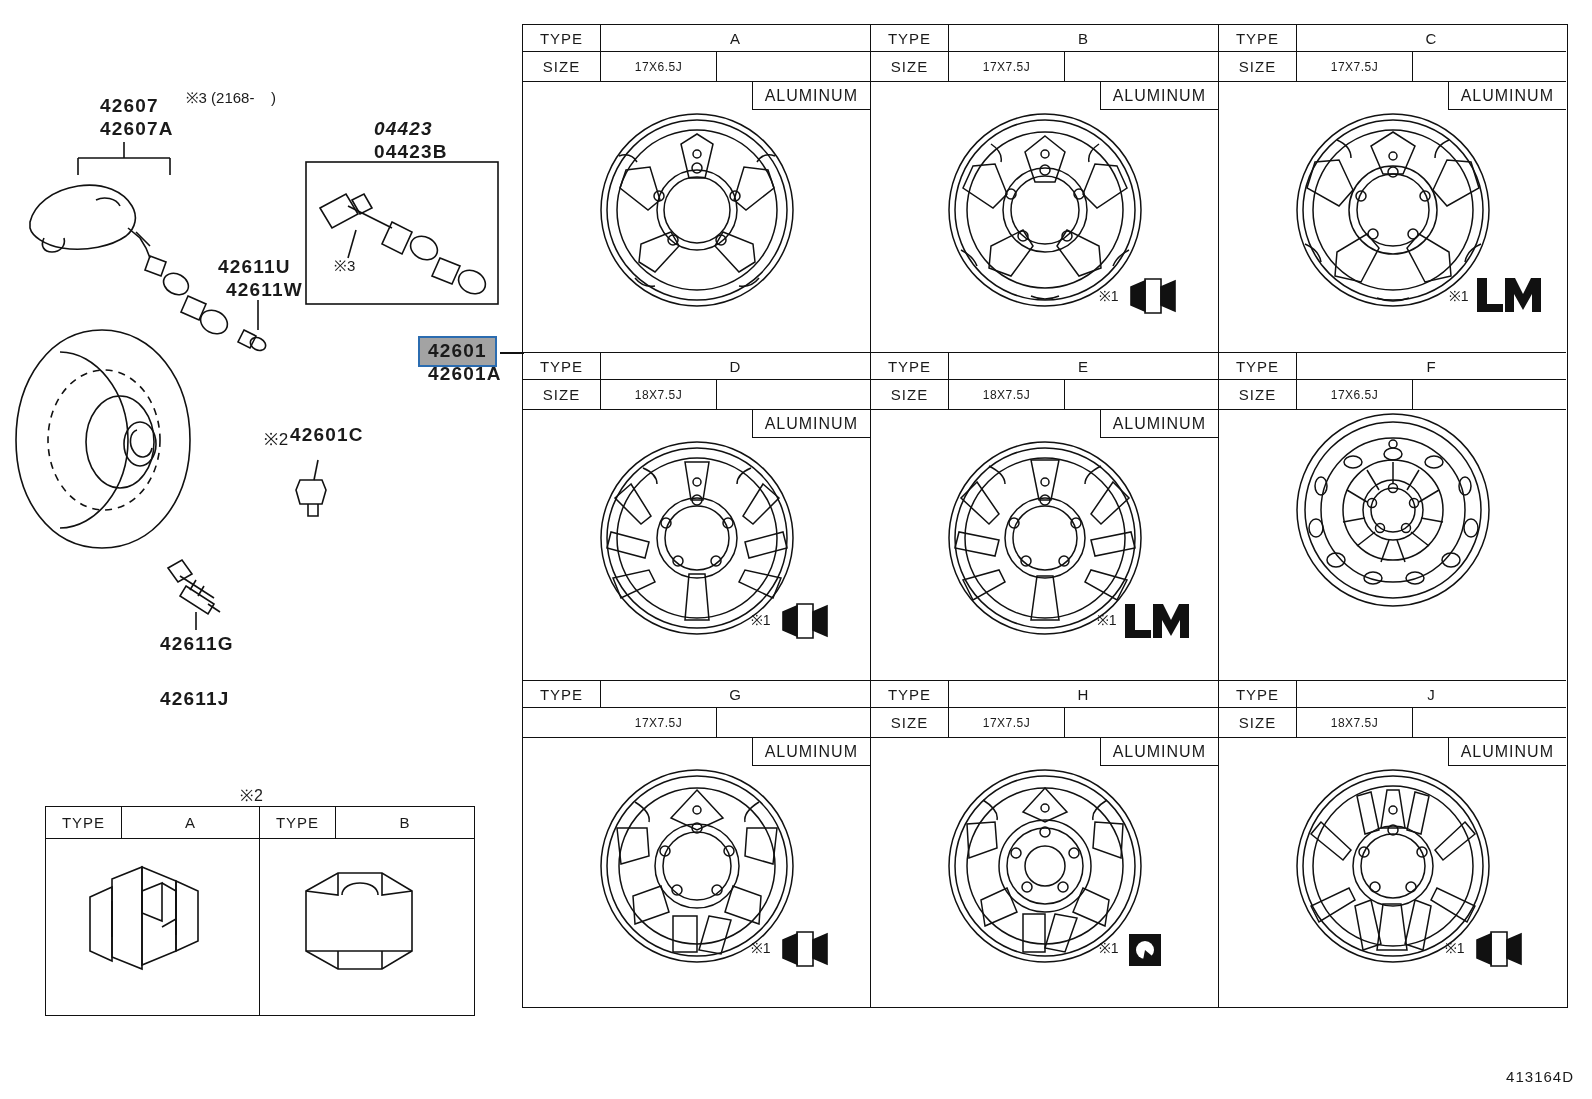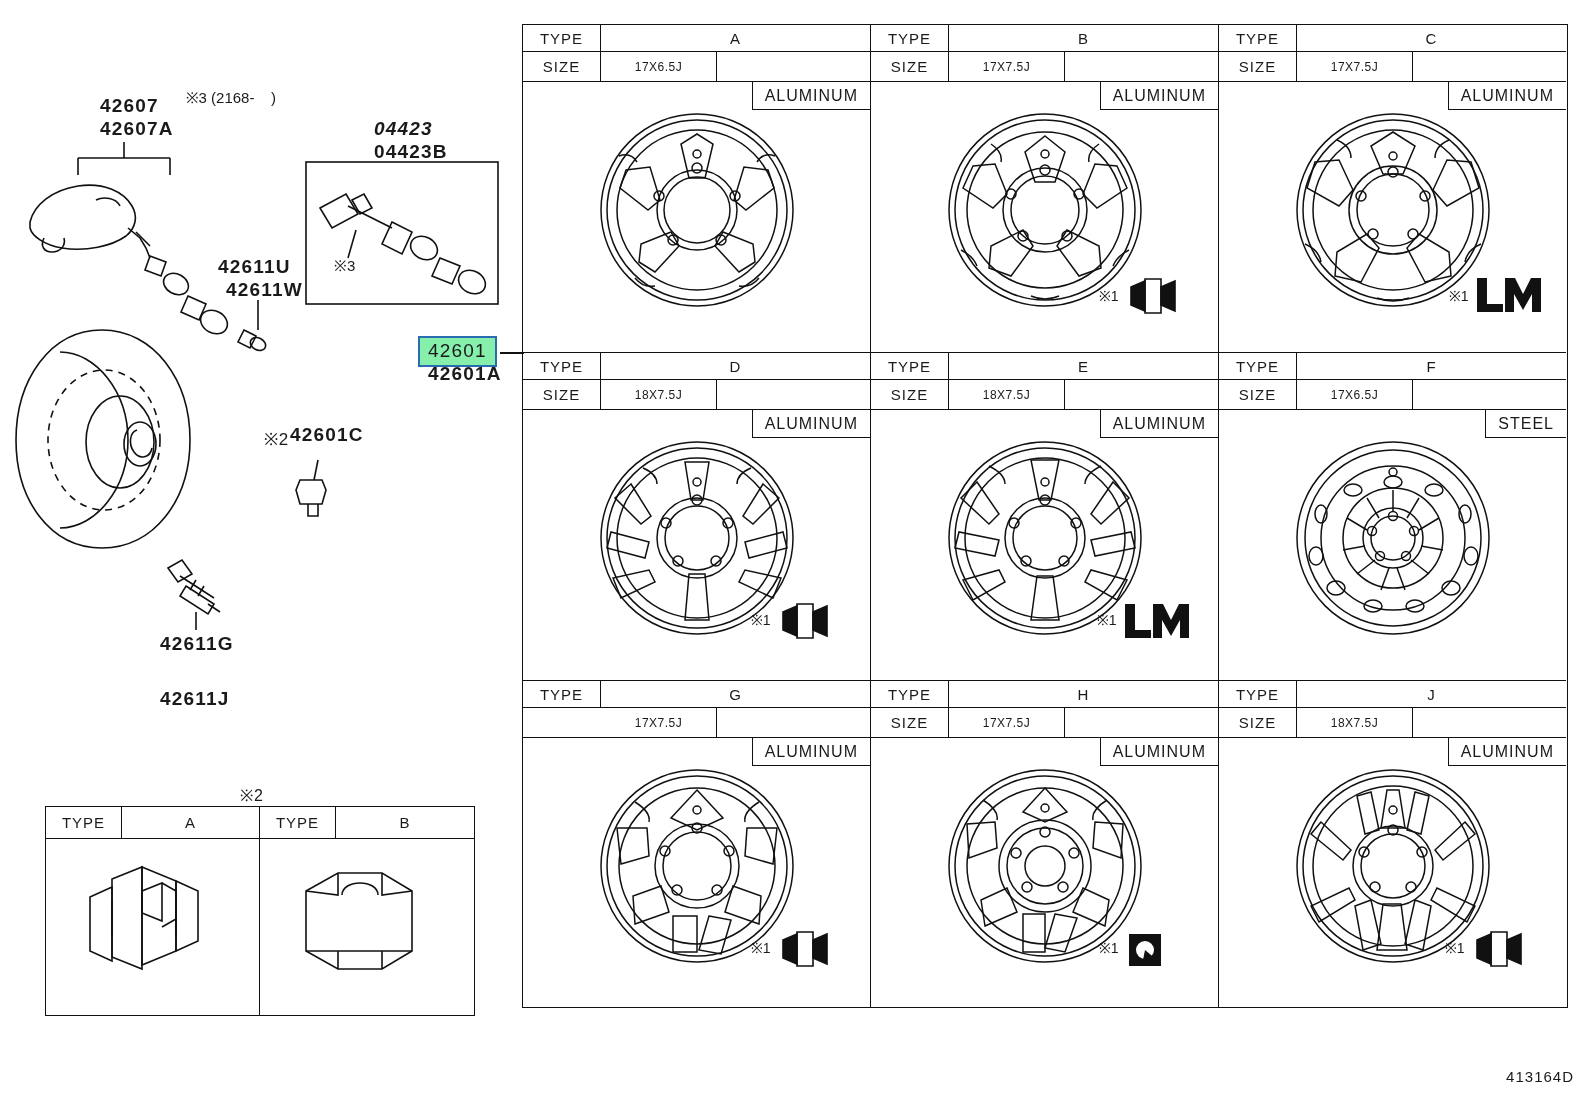--- a/index.html
+++ b/index.html
@@ -6,21 +6,21 @@
   body{width:1592px;height:1099px;position:relative;font-family:"Liberation Sans",sans-serif;color:#1a1a1a;overflow:hidden;}
   .abs{position:absolute;}
   .lbl{font-size:17px;letter-spacing:.5px;white-space:pre;}
   .note{font-size:15px;line-height:1.35;white-space:pre;}
 
   
   #left-panel{left:0;top:0;width:520px;height:1099px;}
 
   .partcode{font-size:19px;font-weight:700;letter-spacing:1.2px;white-space:pre;}
 
-  .hl-box{border:2px solid #2b6cb0;background:#86efac;padding:2px 8px 3px 8px;font-size:19px;font-weight:400;letter-spacing:1.2px;}
+  .hl-box{border:2px solid #2b6cb0;background:#a3a3a3;padding:2px 8px 3px 8px;font-size:19px;font-weight:700;letter-spacing:1.2px;}
 
   
   .ln{position:absolute;background:#111;}
 
   
   #grid{position:absolute;left:522px;top:24px;width:1046px;height:984px;border:1.5px solid #111;box-sizing:border-box;}
   .gcell{position:absolute;box-sizing:border-box;}
   .hdr{display:flex;height:27px;border-bottom:1.5px solid #111;box-sizing:border-box;}
   .hdr .h-type{width:78px;border-right:1.5px solid #111;display:flex;align-items:center;justify-content:center;font-size:15px;letter-spacing:1px;box-sizing:border-box;}
   .hdr .h-val{flex:1;display:flex;align-items:center;justify-content:center;font-size:15px;letter-spacing:1px;}
@@ -406,23 +406,20 @@
   <div class="gcell" style="left:696px;top:328px;width:347px;height:328px;border-bottom:1.5px solid #111;">
     <div class="hdr">
       <div class="h-type">TYPE</div>
       <div class="h-val">F</div>
     </div>
     <div class="srow">
       <div class="s-type">SIZE</div>
       <div class="s-val">17X6.5J</div>
       <div class="s-pad"></div>
     </div>
-    <div class="matrow">
-      <div class="matbox">STEEL</div>
-    </div>
     <div class="wheelwrap">
       <svg viewBox="0 0 347 212" style="width:347px;height:212px;">
         <g fill="none" stroke="#111" stroke-width="1.5">
           <circle cx="174" cy="100" r="96"></circle>
             <circle cx="174" cy="100" r="88"></circle>
           <circle cx="174" cy="100" r="72"></circle>
             <circle cx="174" cy="100" r="50"></circle>
             <circle cx="174" cy="100" r="30"></circle>
             <circle cx="174" cy="100" r="22"></circle>
           <circle cx="174" cy="78" r="4.5"></circle>

